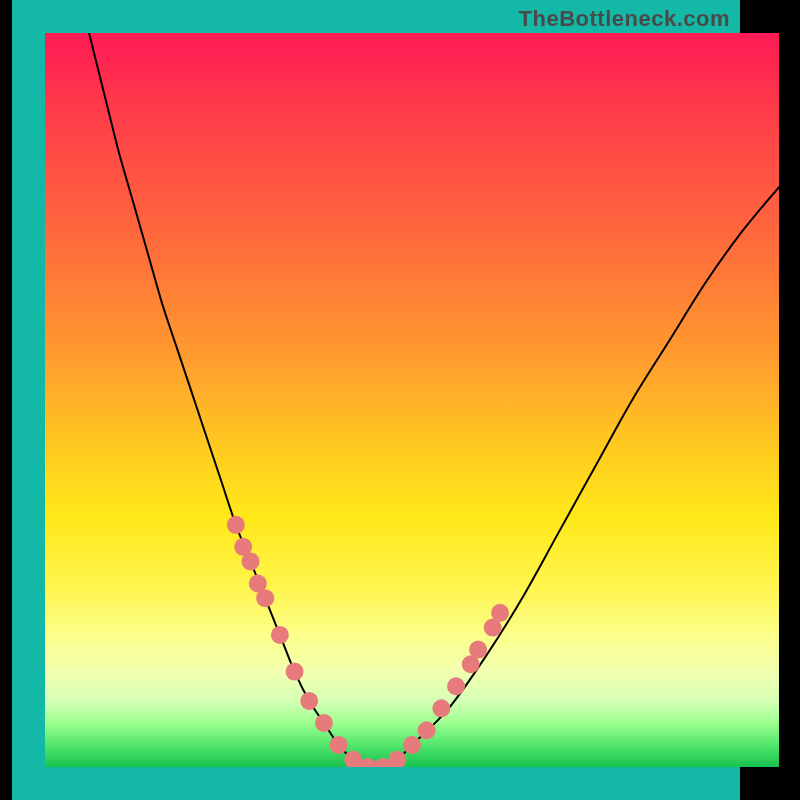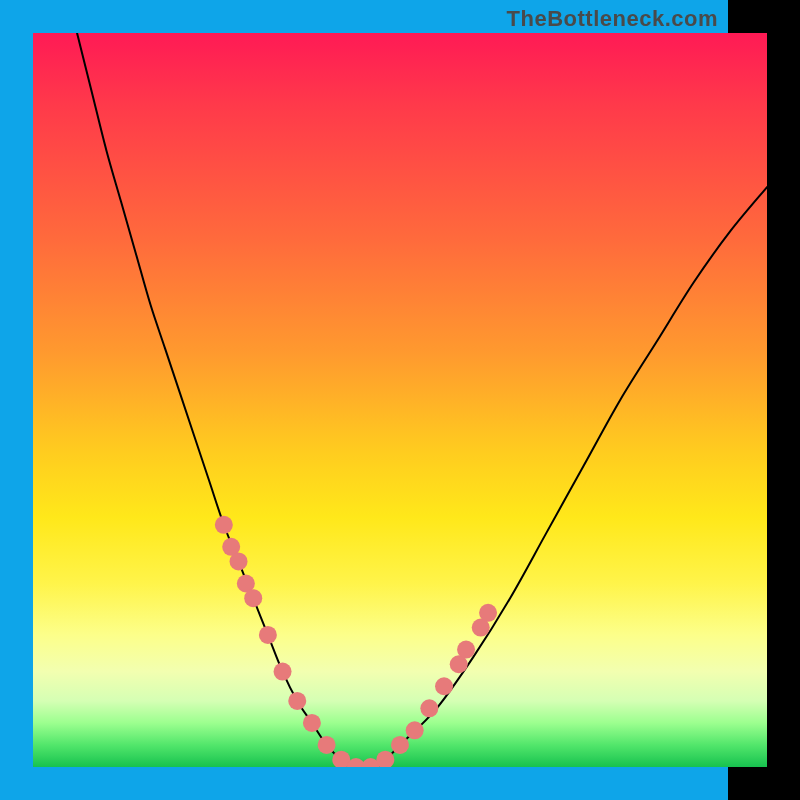--- a/index.html
+++ b/index.html
@@ -7,22 +7,23 @@
     padding: 0;
     background: #000;
     width: 800px;
     height: 800px;
     overflow: hidden;
     font-family: Arial, Helvetica, sans-serif;
   }
   .outer {
     width: 728px;
     height: 800px;
-    background: #0ea5e9;
+    background: #14b8a6;
     position: relative;
+    margin-left: 12px;
   }
   .watermark {
     position: absolute;
     top: 6px;
     right: 10px;
     color: #4a4a4a;
     font-size: 22px;
     font-weight: bold;
     letter-spacing: 0.5px;
     z-index: 5;

